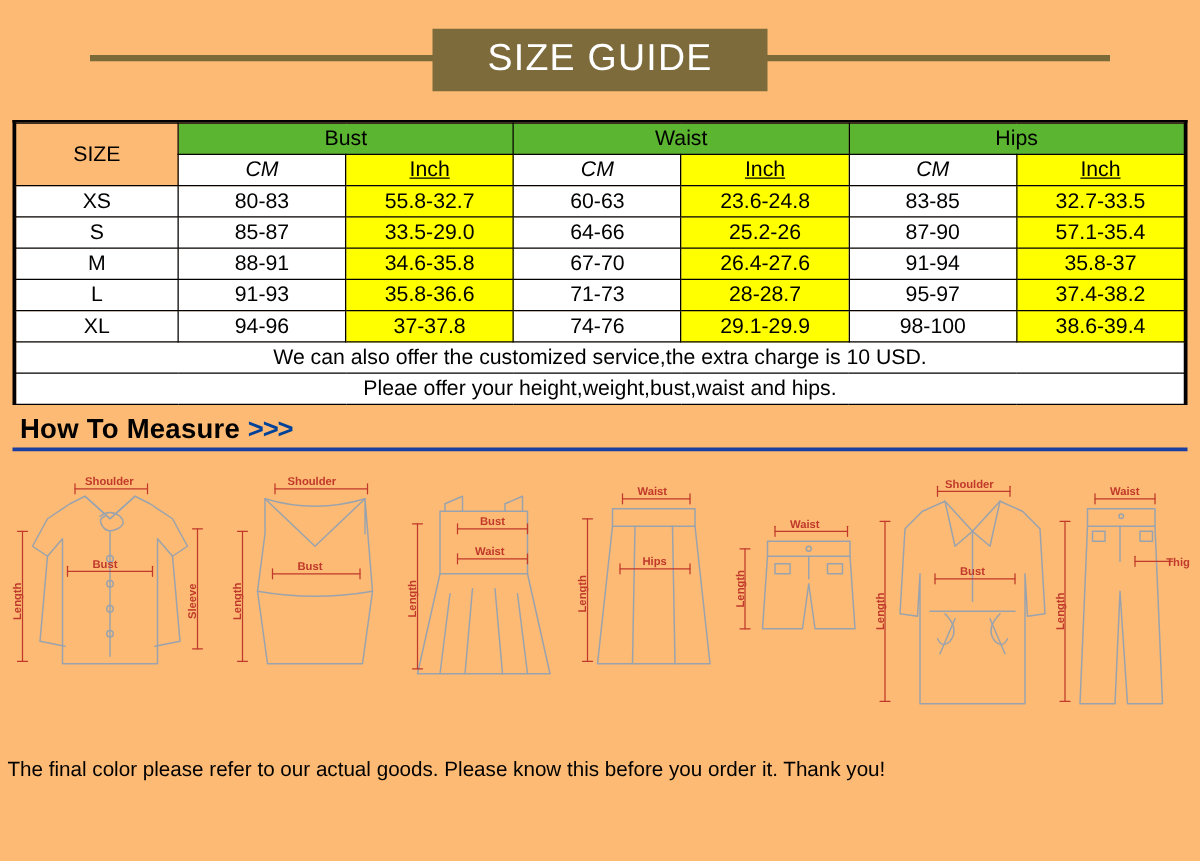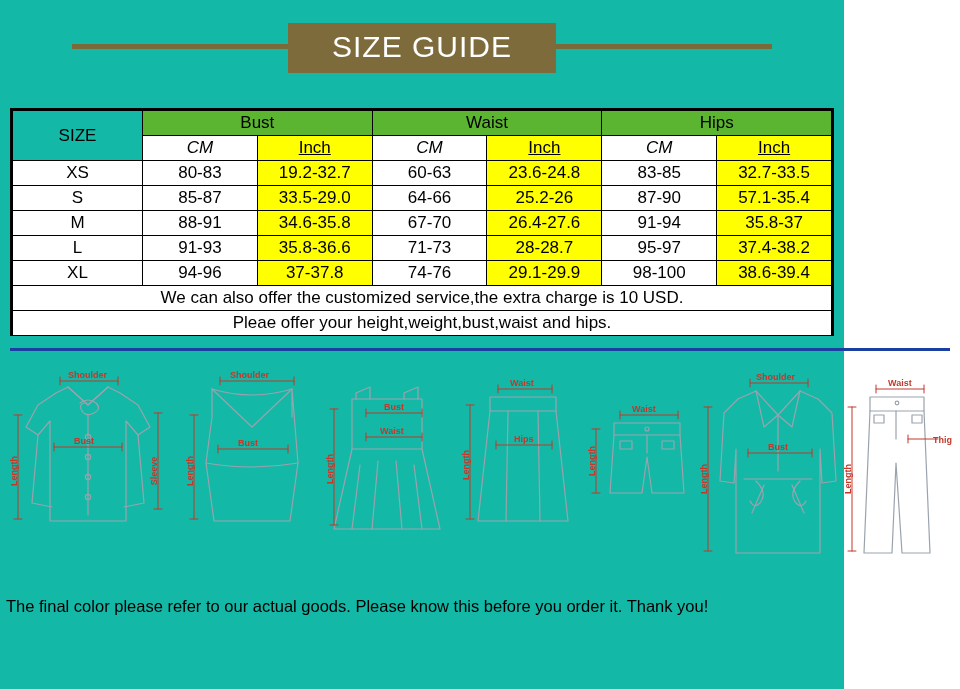--- a/index.html
+++ b/index.html
@@ -5,23 +5,23 @@
   * { box-sizing: border-box; }
   html, body {
     margin: 0; padding: 0;
     width: 960px; height: 689px;
     background: #ffffff;
     font-family: "Liberation Sans", sans-serif;
     overflow: hidden;
   }
   .page {
     position: relative;
-    width: 844px;
+    width: 960px;
     height: 689px;
-    background: #14b8a6;
+    background: #fdba74;
   }
 
   
   .header {
     position: relative;
     height: 96px;
     display: flex;
     align-items: center;
     justify-content: center;
   }
@@ -39,21 +39,21 @@
     background: #7d6b3b;
     color: #ffffff;
     font-size: 30px;
     letter-spacing: 1px;
     padding: 9px 44px 11px;
     line-height: 1;
   }
 
   
   .table-wrap {
-    margin: 12px 10px;
+    margin: 0 10px;
     border: 2px solid #000;
     border-bottom: none;
   }
   table.size {
     width: 100%;
     border-collapse: collapse;
     table-layout: fixed;
   }
   table.size th, table.size td {
     border: 1px solid #000;
@@ -154,21 +154,21 @@
           <th class="sub-inch">Inch</th>
           <th class="sub-cm">CM</th>
           <th class="sub-inch">Inch</th>
           <th class="sub-cm">CM</th>
           <th class="sub-inch">Inch</th>
         </tr>
 
         <tr>
           <td class="sizecell">XS</td>
           <td class="cm">80-83</td>
-          <td class="inch">19.2-32.7</td>
+          <td class="inch">55.8-32.7</td>
           <td class="cm">60-63</td>
           <td class="inch">23.6-24.8</td>
           <td class="cm">83-85</td>
           <td class="inch">32.7-33.5</td>
         </tr>
         <tr>
           <td class="sizecell">S</td>
           <td class="cm">85-87</td>
           <td class="inch">33.5-29.0</td>
           <td class="cm">64-66</td>
@@ -208,20 +208,24 @@
           <td colspan="7">We can also offer the customized service,the extra charge is 10 USD.</td>
         </tr>
         <tr class="note-row">
           <td colspan="7">Pleae offer your height,weight,bust,waist and hips.</td>
         </tr>
       </tbody>
     </table>
   </div>
 
   <div class="howto">
+    <div class="howto-title">
+      <span>How To Measure</span>
+      <span class="arrows">&gt;&gt;&gt;</span>
+    </div>
     <div class="howto-underline"></div>
   </div>
 
   <div class="figures">
     <svg width="944" height="236" viewBox="0 0 944 236" xmlns="http://www.w3.org/2000/svg">
       <g fill="none" stroke="#9aa3ad" stroke-width="1.2" stroke-linejoin="round" stroke-linecap="round">
 
         <g>
           <path d="M60 34 L48 40 L30 52 L18 74 L30 82 L42 68 L42 168 L118 168 L118 68 L130 82 L142 74 L130 52 L112 40 L100 34 L80 52 Z"></path>
           <path d="M60 34 L80 52 L100 34"></path>

